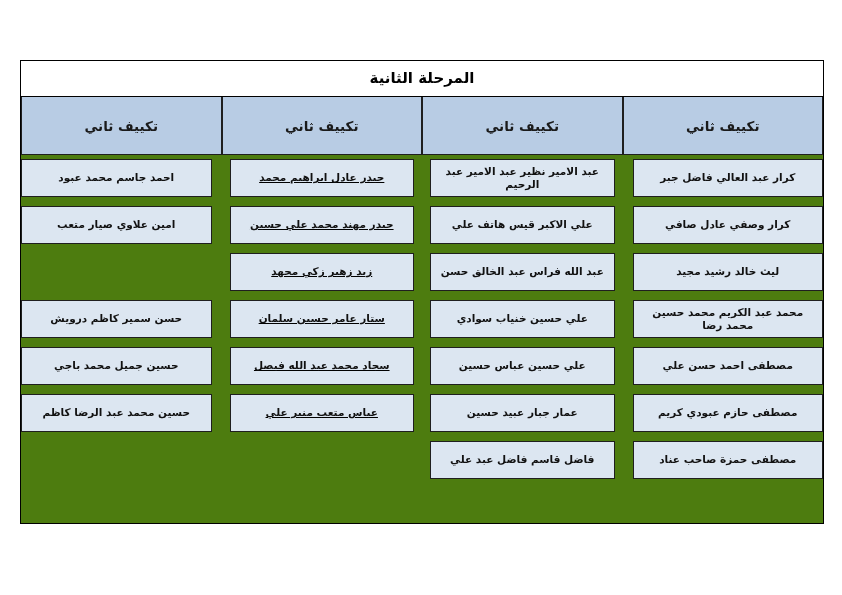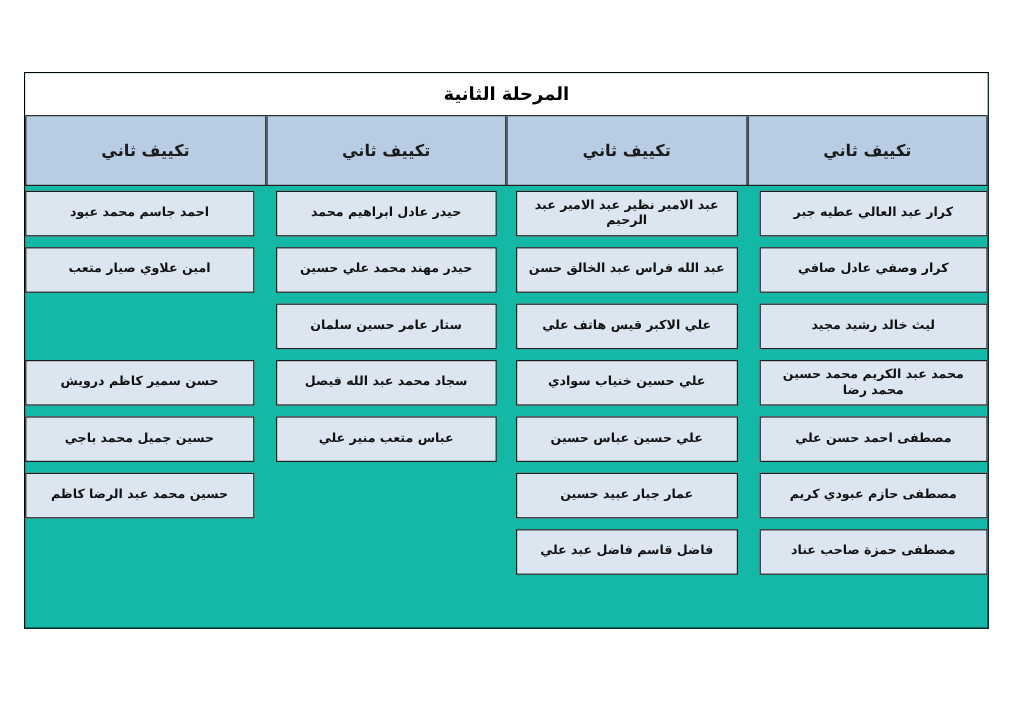--- a/index.html
+++ b/index.html
@@ -19,21 +19,21 @@
 
   
   .sheet {
     position: absolute;
     left: 20px;
     top: 60px;
     width: 804px;
     height: 464px;
     box-sizing: border-box;
     border: 1.6px solid #000000;
-    background: #14b8a6;
+    background: #4d7c0f;
   }
 
   
   .title-row {
     box-sizing: border-box;
     width: 100%;
     height: 36px;
     border-bottom: 1.6px solid #000000;
     display: flex;
     align-items: center;
@@ -117,42 +117,42 @@
     font-size: 10.5px;
     font-weight: 600;
     line-height: 1.25;
     color: #111111;
     word-break: break-word;
   }
 
   
   .col-1 .col-body { padding-right: 0px; padding-left: 10px; }
   .col-2 .col-body { padding-right: 8px;  padding-left: 8px;  }
-  .col-3 .col-body { padding-right: 8px;  padding-left: 8px;  }
+  .col-3 .col-body { padding-right: 8px;  padding-left: 8px; text-decoration: underline;  }
   .col-4 .col-body { padding-right: 10px; padding-left: 0px;  }
 </style>
 </head>
 <body>
 
 <div class="sheet">
 
   <div class="title-row">
     <span class="title-text">المرحلة الثانية</span>
   </div>
 
 
   <div class="columns">
 
     <div class="col col-1">
       <div class="col-head">
         <span class="col-head-text">تكييف ثاني</span>
       </div>
       <div class="col-body">
         <div class="cell">
-            <span class="cell-text">كرار عبد العالي عطيه جبر</span>
+            <span class="cell-text">كرار عبد العالي فاضل جبر</span>
           </div>
         <div class="cell">
             <span class="cell-text">كرار وصفي عادل صافي</span>
           </div>
         <div class="cell">
             <span class="cell-text">ليث خالد رشيد مجيد</span>
           </div>
         <div class="cell">
             <span class="cell-text">محمد عبد الكريم محمد حسين محمد رضا</span>
           </div>
@@ -170,26 +170,26 @@
 
     <div class="col col-2">
       <div class="col-head">
         <span class="col-head-text">تكييف ثاني</span>
       </div>
       <div class="col-body">
         <div class="cell">
             <span class="cell-text">عبد الامير نظير عبد الامير عبد الرحيم</span>
           </div>
         <div class="cell">
+            <span class="cell-text">علي الاكبر قيس هاتف علي</span>
+          </div>
+        <div class="cell">
             <span class="cell-text">عبد الله فراس عبد الخالق حسن</span>
           </div>
         <div class="cell">
-            <span class="cell-text">علي الاكبر قيس هاتف علي</span>
-          </div>
-        <div class="cell">
             <span class="cell-text">علي حسين خنياب سوادي</span>
           </div>
         <div class="cell">
             <span class="cell-text">علي حسين عباس حسين</span>
           </div>
         <div class="cell">
             <span class="cell-text">عمار جبار عبيد حسين</span>
           </div>
         <div class="cell">
             <span class="cell-text">فاضل قاسم فاضل عبد علي</span>
@@ -200,20 +200,23 @@
     <div class="col col-3">
       <div class="col-head">
         <span class="col-head-text">تكييف ثاني</span>
       </div>
       <div class="col-body">
         <div class="cell">
             <span class="cell-text">حيدر عادل ابراهيم محمد</span>
           </div>
         <div class="cell">
             <span class="cell-text">حيدر مهند محمد علي حسين</span>
+          </div>
+        <div class="cell">
+            <span class="cell-text">زيد زهير زكي مجهد</span>
           </div>
         <div class="cell">
             <span class="cell-text">ستار عامر حسين سلمان</span>
           </div>
         <div class="cell">
             <span class="cell-text">سجاد محمد عبد الله فيصل</span>
           </div>
         <div class="cell">
             <span class="cell-text">عباس متعب منير علي</span>
           </div>

